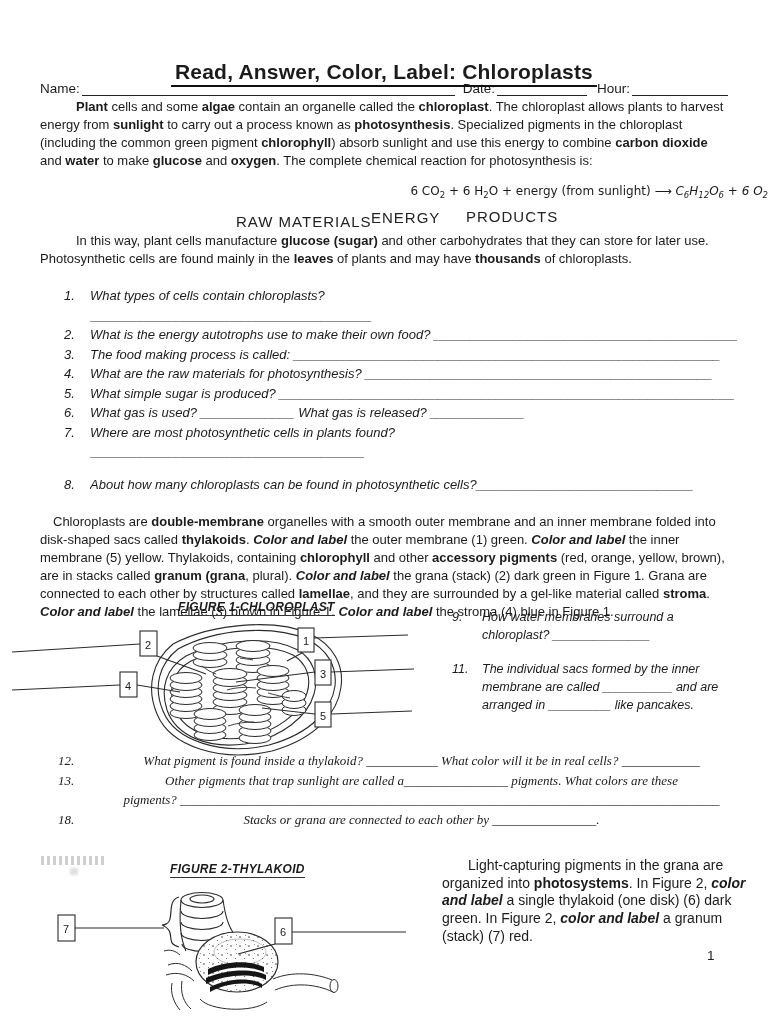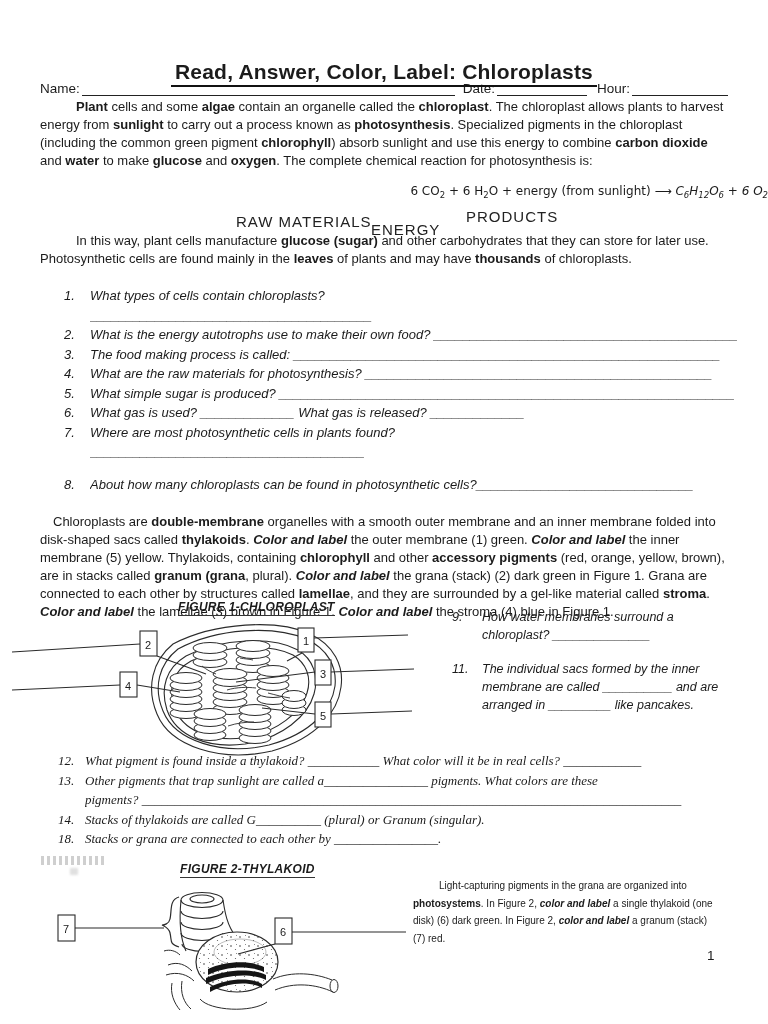--- a/index.html
+++ b/index.html
@@ -19,47 +19,47 @@
   .para{position:absolute;left:40px;width:690px;font-size:13px;line-height:18px;text-align:left;}
   .p-intro{top:98px;text-indent:36px;}
   .p-manu{top:232px;text-indent:36px;}
   .p-memb{top:513px;text-indent:13px;}
   
   .equation{position:absolute;top:184px;left:0;width:768px;text-align:right;
             font-family:"DejaVu Sans",sans-serif;font-size:12px;}
   .equation sub{font-size:8.5px;}
   .eq-label{position:absolute;font-size:15px;letter-spacing:1px;color:#222;}
   .lbl-raw{left:236px;top:213px;}
-  .lbl-energy{left:371px;top:209px;margin-top:12px;}
+  .lbl-energy{left:371px;top:209px;}
   .lbl-products{left:466px;top:208px;}
   
   .qlist{position:absolute;font-style:italic;}
   .q-main{top:286px;left:64px;width:690px;font-size:13px;}
   .q-main .qrow{display:flex;line-height:19.5px;}
   .q-main .qnum{width:26px;flex:none;}
   .q-main .qtext{flex:1;white-space:nowrap;overflow:hidden;}
   .q-side{top:608px;left:452px;width:286px;font-size:12.5px;}
   .q-side .qrow{display:flex;line-height:18px;}
   .q-side .qnum{width:30px;flex:none;}
   .q-side .qtext{width:252px;}
   .gap14{margin-bottom:13px;}
   .gap16{margin-bottom:16px;}
   .q-lower{top:751px;left:58px;width:700px;font-size:13px;font-family:Liberation Serif, serif;}
   .q-lower .qrow{display:flex;line-height:19.5px;}
   .q-lower .qnum{width:27px;flex:none;}
-  .q-lower .qtext{flex:1;white-space:nowrap;overflow:hidden;}
+  .q-lower .qtext{flex:1;white-space:nowrap;overflow:hidden;text-align:center;}
   
   .fig-title{position:absolute;font-size:12px;font-weight:bold;font-style:italic;
              border-bottom:1.2px solid #333;padding-bottom:1px;letter-spacing:.3px;}
   .fig1-title{left:178px;top:600px;}
-  .fig2-title{left:180px;top:862px;font-style:italic;}
+  .fig2-title{left:170px;top:862px;font-style:italic;}
   .fig1-svg{position:absolute;left:10px;top:598px;}
   .fig2-svg{position:absolute;left:40px;top:853px;}
   svg text{font-family:"Liberation Sans",sans-serif;font-size:11px;fill:#1b1b1b;}
-  .p-photo{position:absolute;left:413px;top:857px;width:305px;font-size:10px;line-height:17.7px;text-indent:26px;margin-top:20px;}
+  .p-photo{position:absolute;left:442px;top:857px;width:305px;font-size:14px;line-height:17.7px;text-indent:26px;}
   .smudge{position:absolute;left:41px;top:856px;width:66px;height:9px;opacity:.4;filter:blur(.7px);
           background:repeating-linear-gradient(90deg,#8a8a8a 0 3px,transparent 3px 6px);}
   .smudge2{position:absolute;left:70px;top:868px;width:8px;height:7px;opacity:.3;background:#9a9a9a;filter:blur(1px);}
   .page-number{position:absolute;left:707px;top:948px;font-size:13.5px;}
   .seg-b{font-weight:bold;}
   .seg-i{font-style:italic;}
 </style>
 </head>
 <body>
 
@@ -235,24 +235,20 @@
       </div>
     <div class="qrow">
         <span class="qnum">13.</span>
         <span class="qtext">Other pigments that trap sunlight are called a________________ pigments.  What colors are these</span>
       </div>
     <div class="qrow">
         <span class="qnum"></span>
         <span class="qtext">pigments? ___________________________________________________________________________________</span>
       </div>
     <div class="qrow">
-        <span class="qnum">14.</span>
-        <span class="qtext">Stacks of thylakoids are called G__________ (plural) or Granum (singular).</span>
-      </div>
-    <div class="qrow">
         <span class="qnum">18.</span>
         <span class="qtext">Stacks or grana are connected to each other by ________________.</span>
       </div>
   </div>
 
   <div class="smudge"></div>
   <div class="smudge2"></div>
   <div class="fig-title fig2-title">FIGURE 2-THYLAKOID</div>
   <svg class="fig2-svg" width="420" height="170" viewBox="0 0 420 170">
     <defs>

